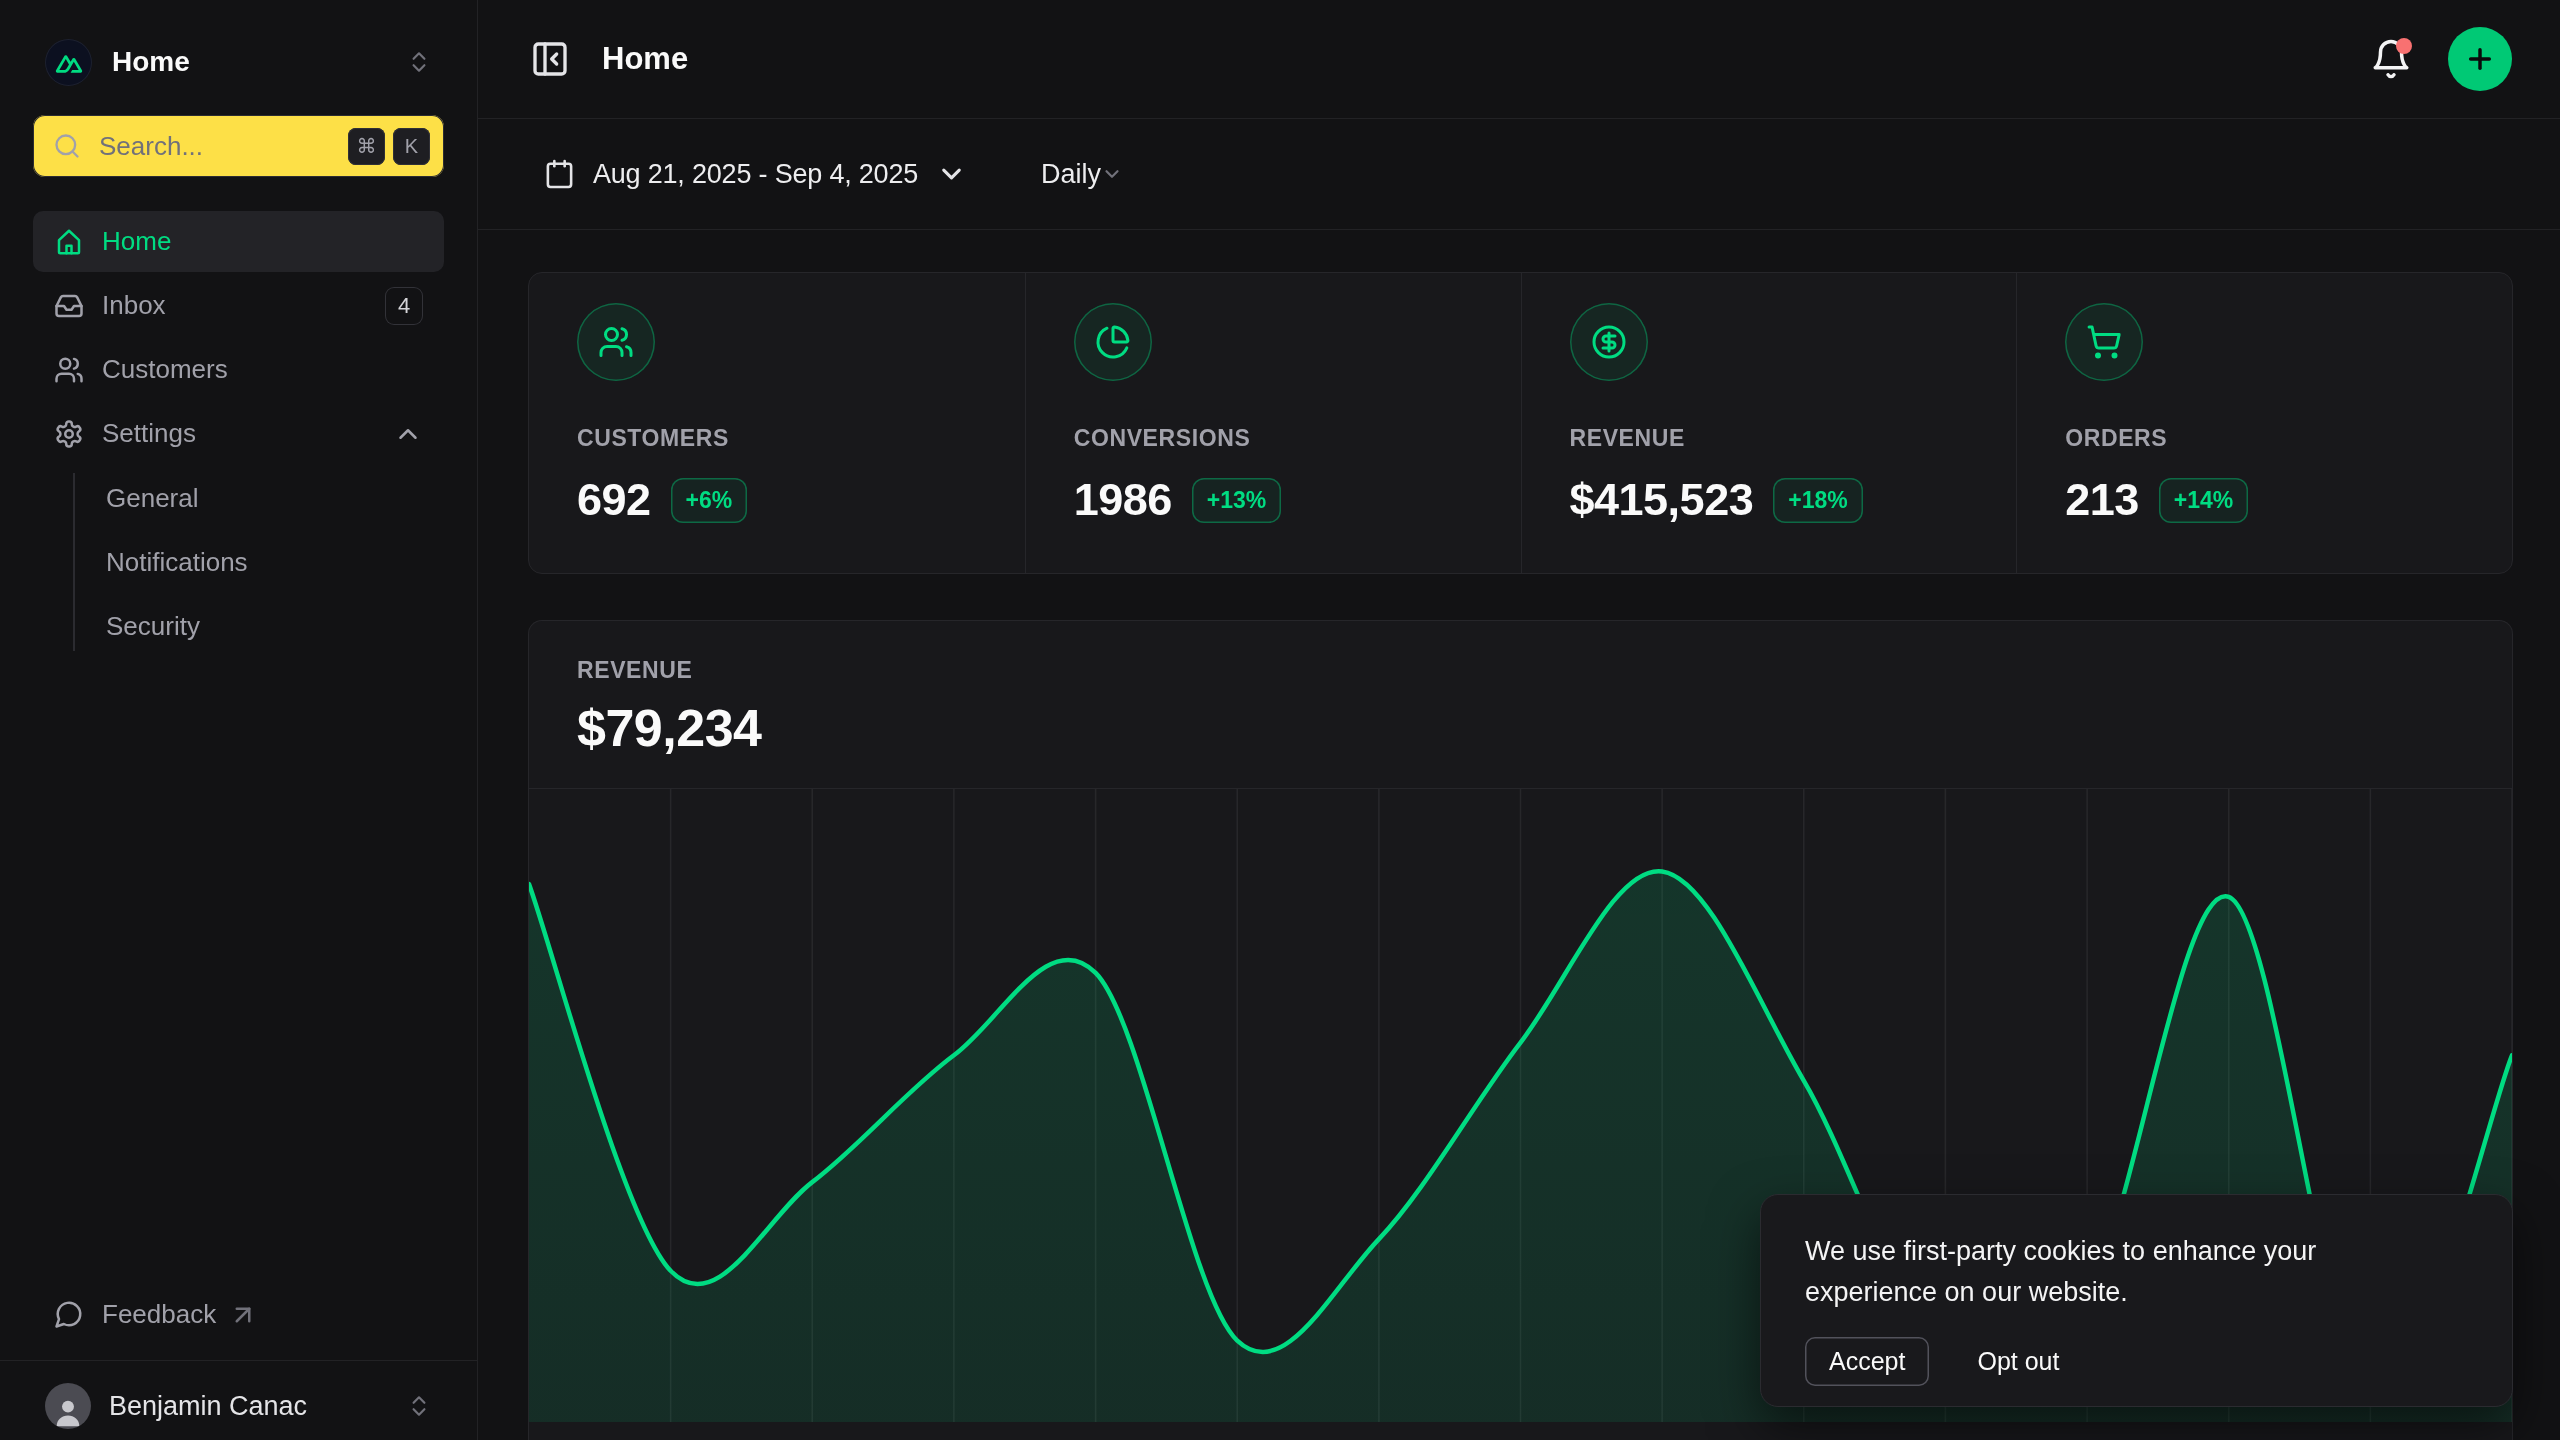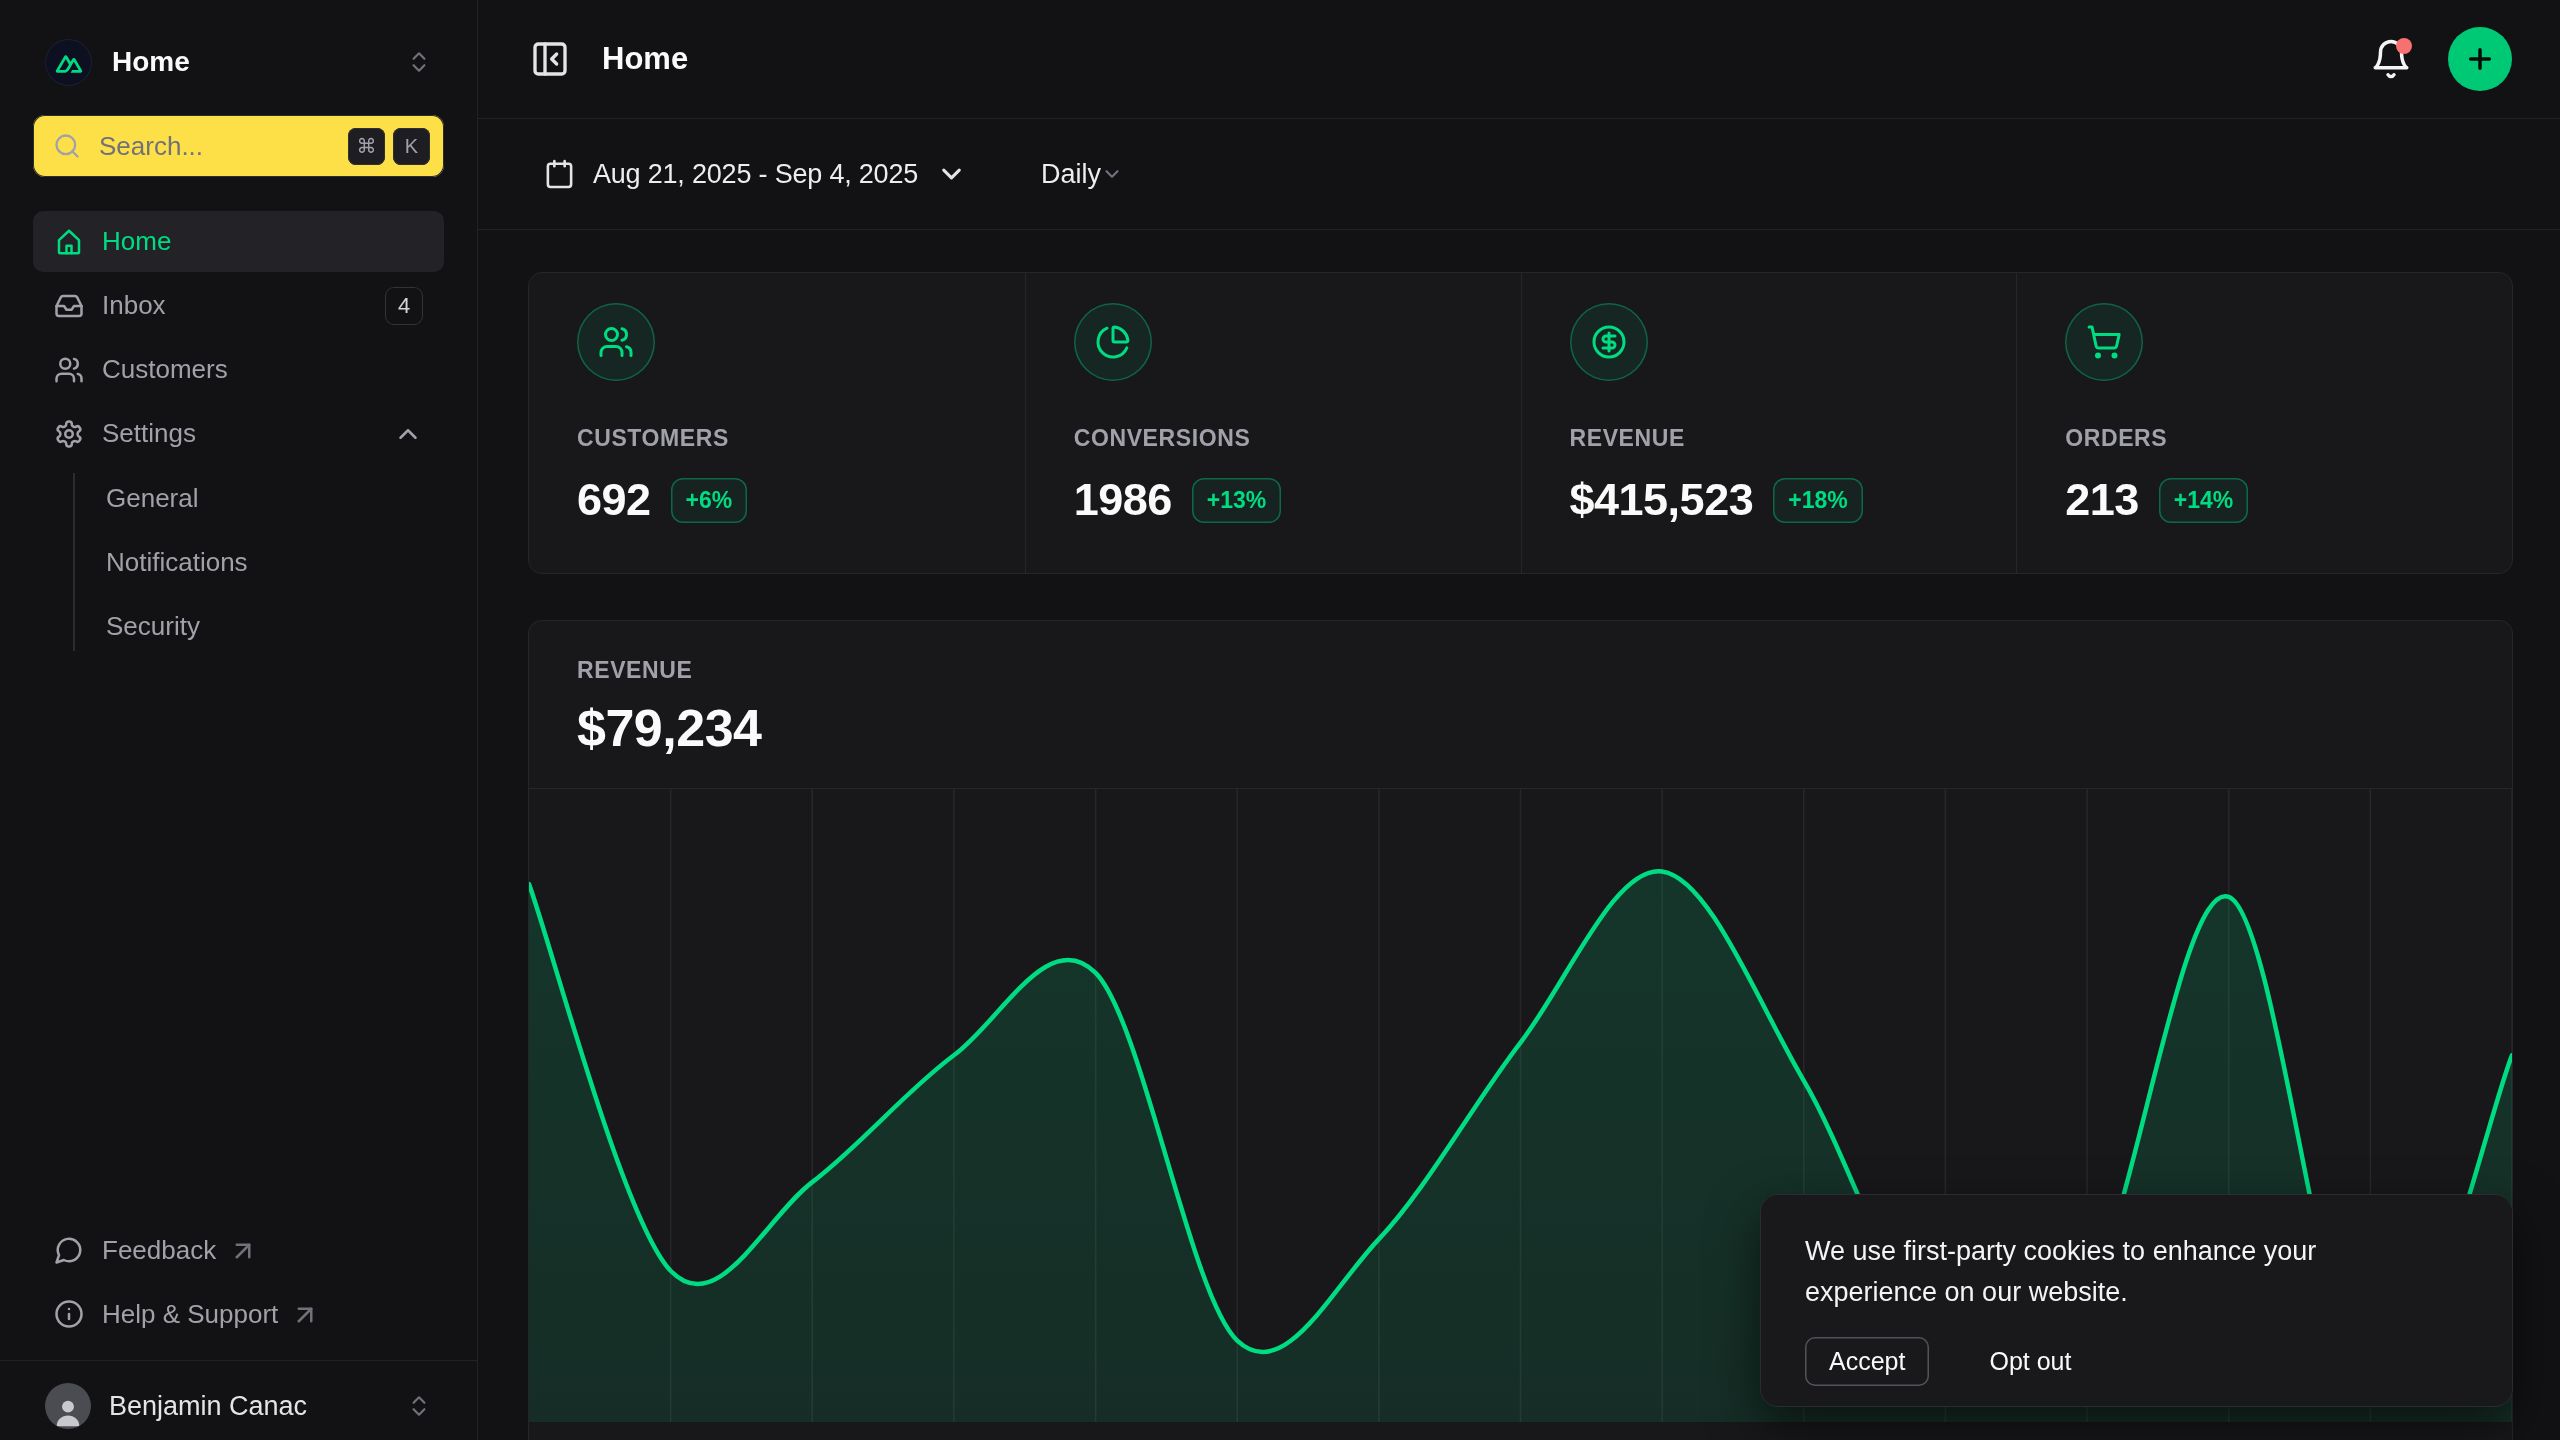--- a/index.html
+++ b/index.html
@@ -123,21 +123,21 @@
   .rev-value{ margin-top:14px; font-size:52px; font-weight:700; color:var(--text);
     letter-spacing:-0.5px; }
   .chart-wrap{ border-top:1px solid var(--border); height:634px; overflow:hidden; }
   .chart-wrap svg{ display:block; width:100%; height:720px; }
 
   
   .cookie-banner{ position:absolute; left:1760px; top:1194px; width:753px; height:213px;
     background:#19191c; border:1px solid #2b2b30; border-radius:18px;
     box-shadow:0 20px 50px rgba(0,0,0,0.55); padding:36px 44px; z-index:50; }
   .cookie-text{ font-size:27px; line-height:41px; color:#f4f4f5; max-width:600px; }
-  .cookie-actions{ margin-top:24px; display:flex; align-items:center; gap:60px; }
+  .cookie-actions{ margin-top:24px; display:flex; align-items:center; gap:48px; }
   .accept-btn{ padding:10px 24px; border-radius:10px; background:transparent;
     box-shadow:inset 0 0 0 1.5px #52525b; color:#fafafa; font-size:25px; font-weight:500;
     border:none; cursor:pointer; font-family:inherit; }
   .optout-btn{ background:none; border:none; color:#fafafa; font-size:25px; font-weight:500;
     cursor:pointer; font-family:inherit; }
 </style>
 </head>
 <body>
 
 <div class="app">
@@ -228,36 +228,20 @@
     <div class="side-spacer"></div>
 
     <div class="foot-links" id="foot-links">
         <div class="foot-item">
           <span class="icn ">
             <svg viewBox="0 0 24 24" fill="none" stroke="currentColor" stroke-width="2" stroke-linecap="round" stroke-linejoin="round">
               <path d="M7.9 20A9 9 0 1 0 4 16.1L2 22Z"></path>
             </svg>
           </span>
           <span class="lbl">Feedback</span>
-          <span class="icn ext-arrow">
-            <svg viewBox="0 0 24 24" fill="none" stroke="currentColor" stroke-width="2" stroke-linecap="round" stroke-linejoin="round">
-              <path d="M7 7h10v10"></path>
-              <path d="M7 17 17 7"></path>
-            </svg>
-          </span>
-        </div>
-        <div class="foot-item">
-          <span class="icn ">
-            <svg viewBox="0 0 24 24" fill="none" stroke="currentColor" stroke-width="2" stroke-linecap="round" stroke-linejoin="round">
-              <circle cx="12" cy="12" r="10"></circle>
-              <path d="M12 16v-4"></path>
-              <path d="M12 8h.01"></path>
-            </svg>
-          </span>
-          <span class="lbl">Help &amp; Support</span>
           <span class="icn ext-arrow">
             <svg viewBox="0 0 24 24" fill="none" stroke="currentColor" stroke-width="2" stroke-linecap="round" stroke-linejoin="round">
               <path d="M7 7h10v10"></path>
               <path d="M7 17 17 7"></path>
             </svg>
           </span>
         </div>
       </div>
 
     <div class="user-row-wrap">

